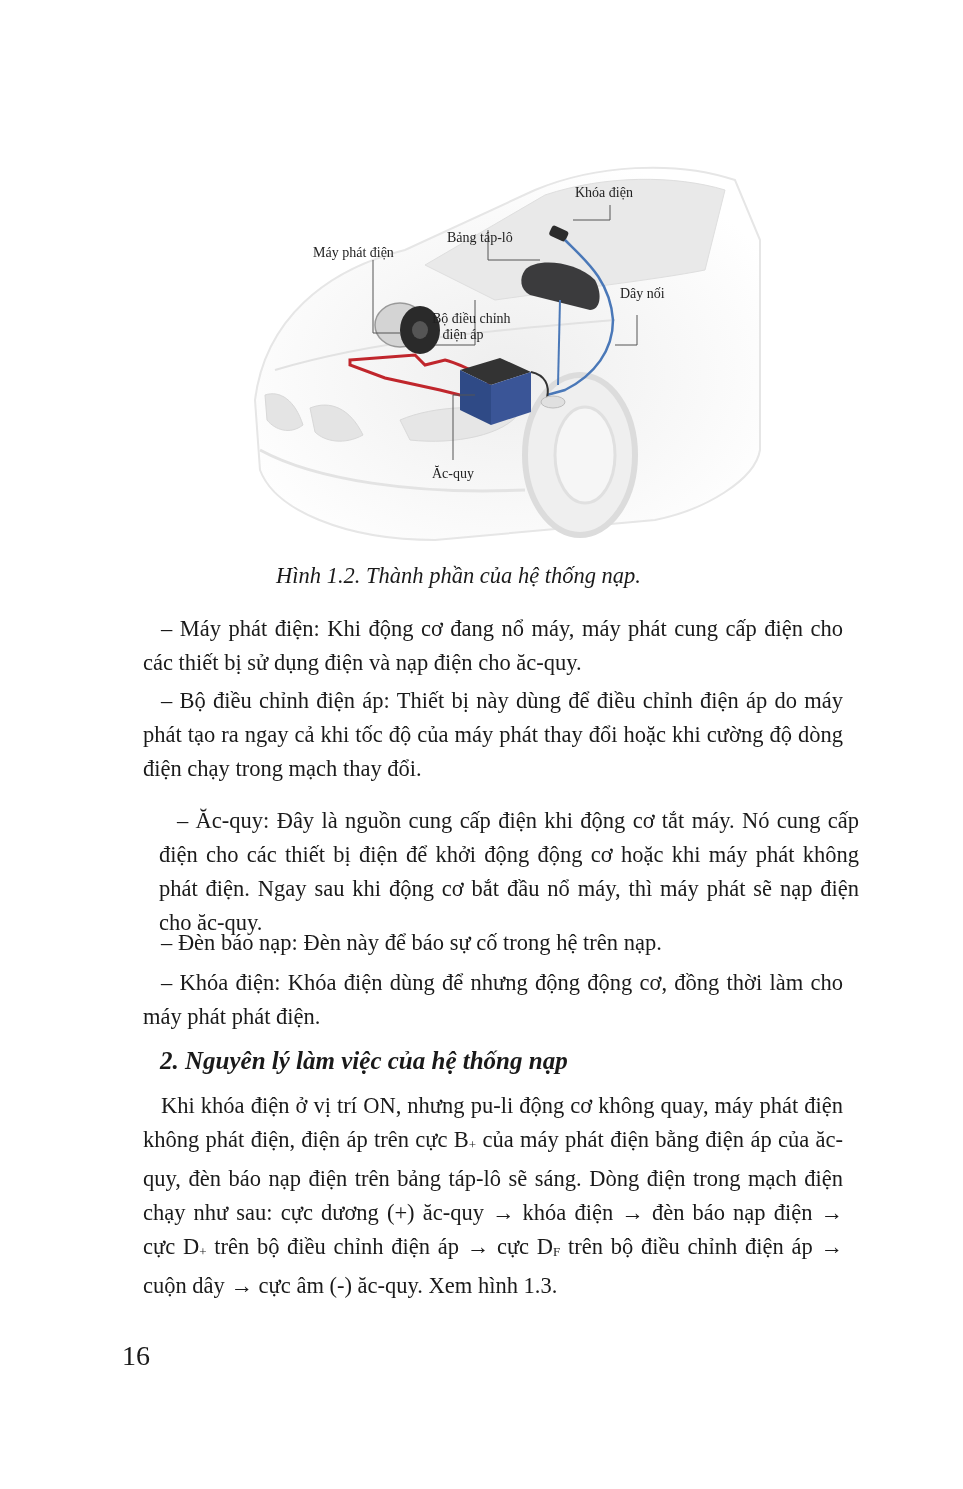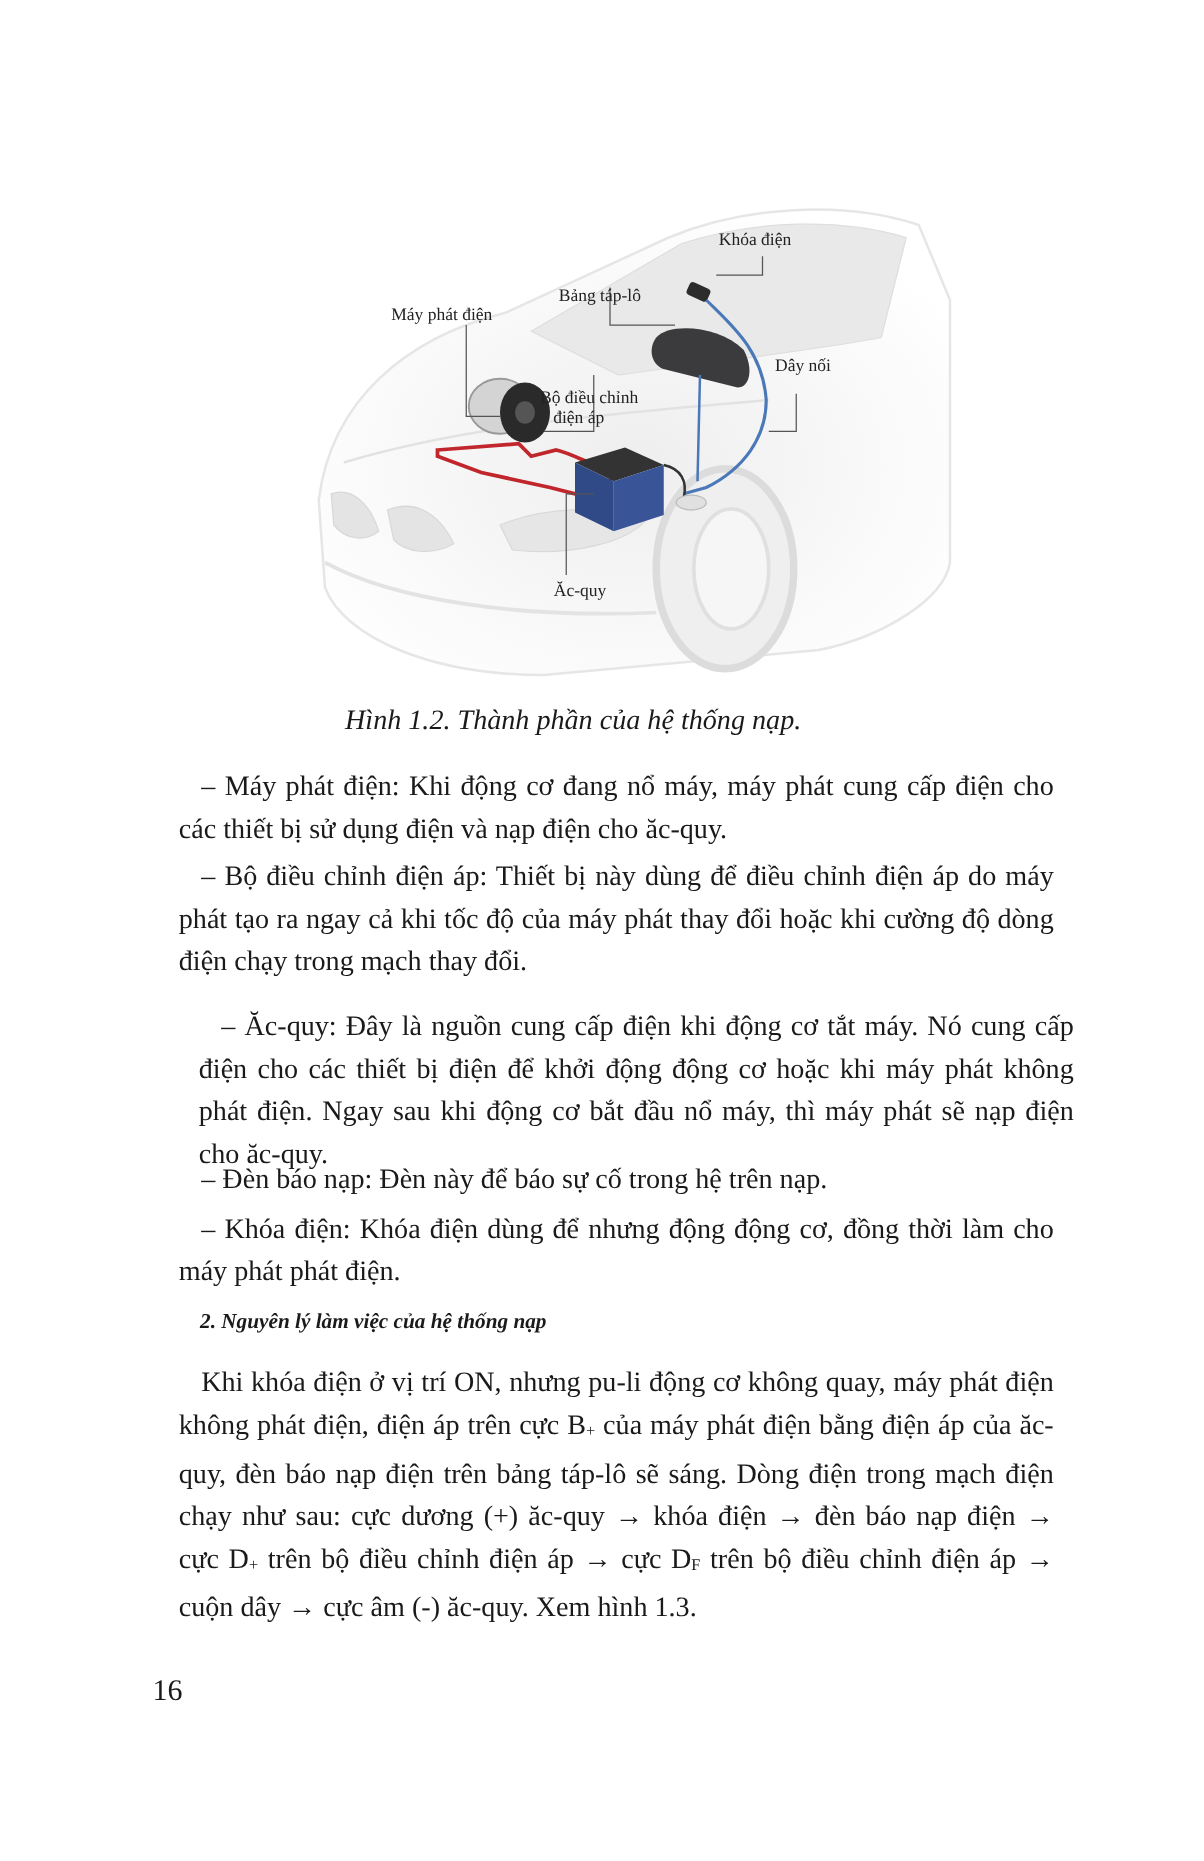--- a/index.html
+++ b/index.html
@@ -7,22 +7,22 @@
          font-family: "Liberation Serif", "DejaVu Serif", serif; color: #1a1a1a; }
   .figure { position: absolute; left: 235px; top: 150px; width: 530px; height: 400px; }
   .figure svg { position: absolute; left: 0; top: 0; }
   .callout { position: absolute; font-size: 14px; color: #222; white-space: nowrap; line-height: 16px; }
   .callout.center { text-align: center; }
   .caption { position: absolute; left: 0; width: 917px; top: 563px; text-align: center;
              font-style: italic; font-size: 22.5px; }
   .para { position: absolute; left: 143px; width: 700px; font-size: 22.5px; line-height: 34px;
           text-align: justify; }
   .para.indent { text-indent: 18px; }
-  .heading { position: absolute; left: 160px; top: 1047px; font-size: 17px; font-weight: bold; font-style: italic; }
-  .page-number { position: absolute; left: 122px; top: 1340px; font-size: 24px; }
+  .heading { position: absolute; left: 160px; top: 1047px; font-size: 25px; font-weight: bold; font-style: italic; }
+  .page-number { position: absolute; left: 122px; top: 1340px; font-size: 28px; }
   sub.s { font-size: 13px; vertical-align: -2px; }
 </style>
 </head>
 <body>
 
 <div class="figure">
   <svg width="530" height="400" viewBox="0 0 530 400">
     <defs>
       <radialGradient id="carfade" cx="50%" cy="55%" r="60%">
         <stop offset="0%" stop-color="#eeeeee"></stop>
@@ -81,21 +81,21 @@
   </svg>
 
   <div class="callout" style="left:340px; top:35px;">Khóa điện</div>
   <div class="callout" style="left:212px; top:52px;margin-top:28px;">Bảng táp-lô</div>
   <div class="callout" style="left:78px; top:95px;">Máy phát điện</div>
   <div class="callout center" style="left:197px; top:130px; width:62px;margin-top:31px;">
     <div>Bộ điều chỉnh</div>
     <div>điện áp</div>
   </div>
   <div class="callout" style="left:385px; top:136px;">Dây nối</div>
-  <div class="callout" style="left:208px; top:316px;text-align:right;">Ăc-quy</div>
+  <div class="callout" style="left:197px; top:316px;text-align:right;">Ăc-quy</div>
 </div>
 
 <div class="caption">Hình 1.2. Thành phần của hệ thống nạp.</div>
 
 <p class="para indent" style="top:612px; margin:0;">– Máy phát điện: Khi động cơ đang nổ máy, máy phát cung cấp điện cho các thiết bị sử dụng điện và nạp điện cho ăc-quy.</p>
 <p class="para indent" style="top:684px; margin:0;">– Bộ điều chỉnh điện áp: Thiết bị này dùng để điều chỉnh điện áp do máy phát tạo ra ngay cả khi tốc độ của máy phát thay đổi hoặc khi cường độ dòng điện chạy trong mạch thay đổi.</p>
 <p class="para indent" style="top:788px; margin:16px;">– Ăc-quy: Đây là nguồn cung cấp điện khi động cơ tắt máy. Nó cung cấp điện cho các thiết bị điện để khởi động động cơ hoặc khi máy phát không phát điện. Ngay sau khi động cơ bắt đầu nổ máy, thì máy phát sẽ nạp điện cho ăc-quy.</p>
 <p class="para indent" style="top:926px; margin:0;">– Đèn báo nạp: Đèn này để báo sự cố trong hệ trên nạp.</p>
 <p class="para indent" style="top:966px; margin:0;">– Khóa điện: Khóa điện dùng để nhưng động động cơ, đồng thời làm cho máy phát phát điện.</p>
 

